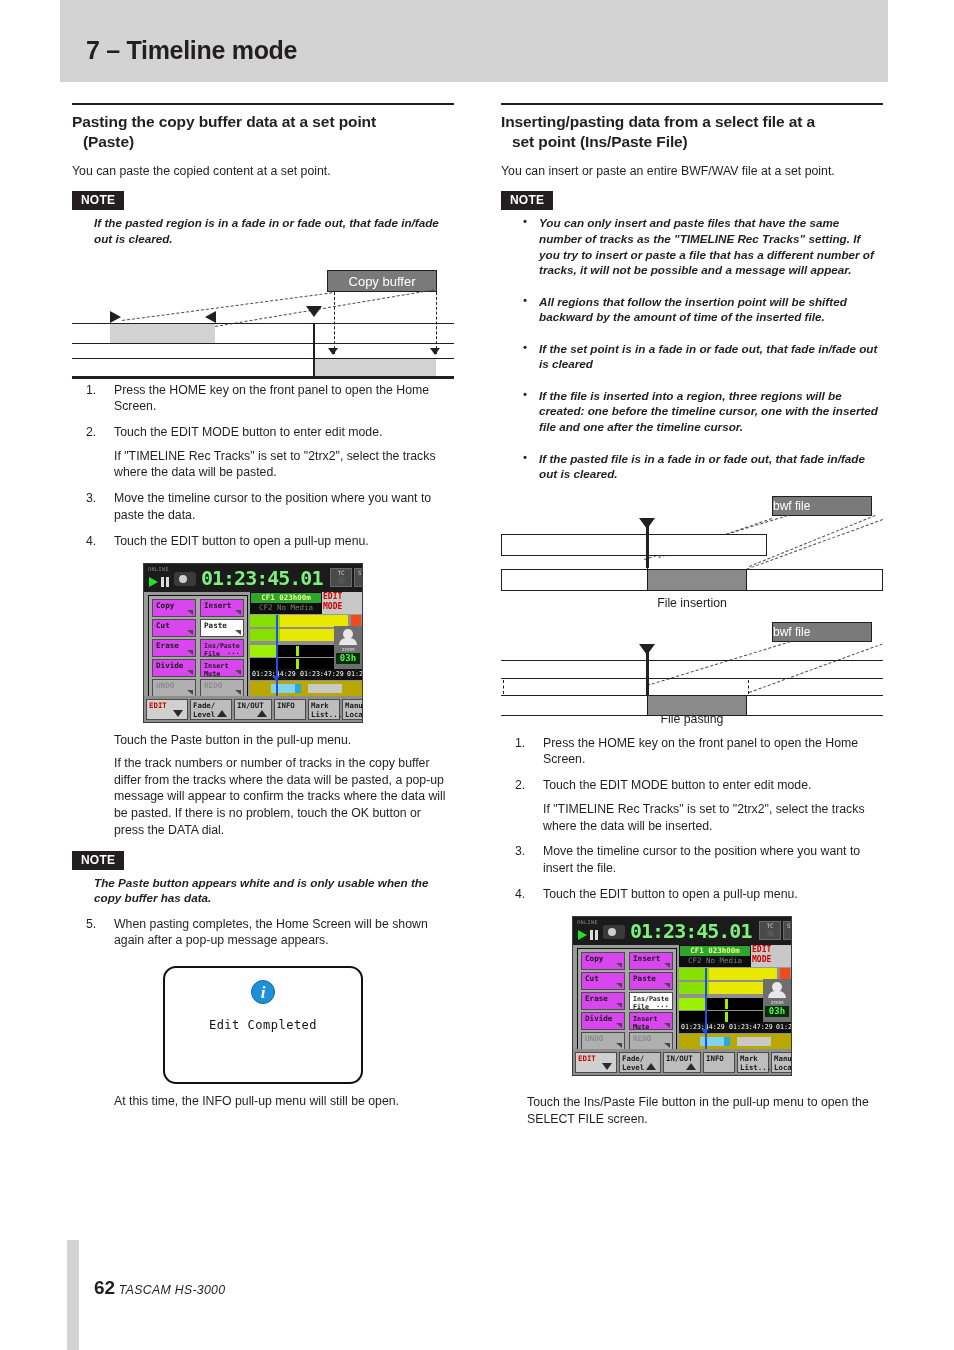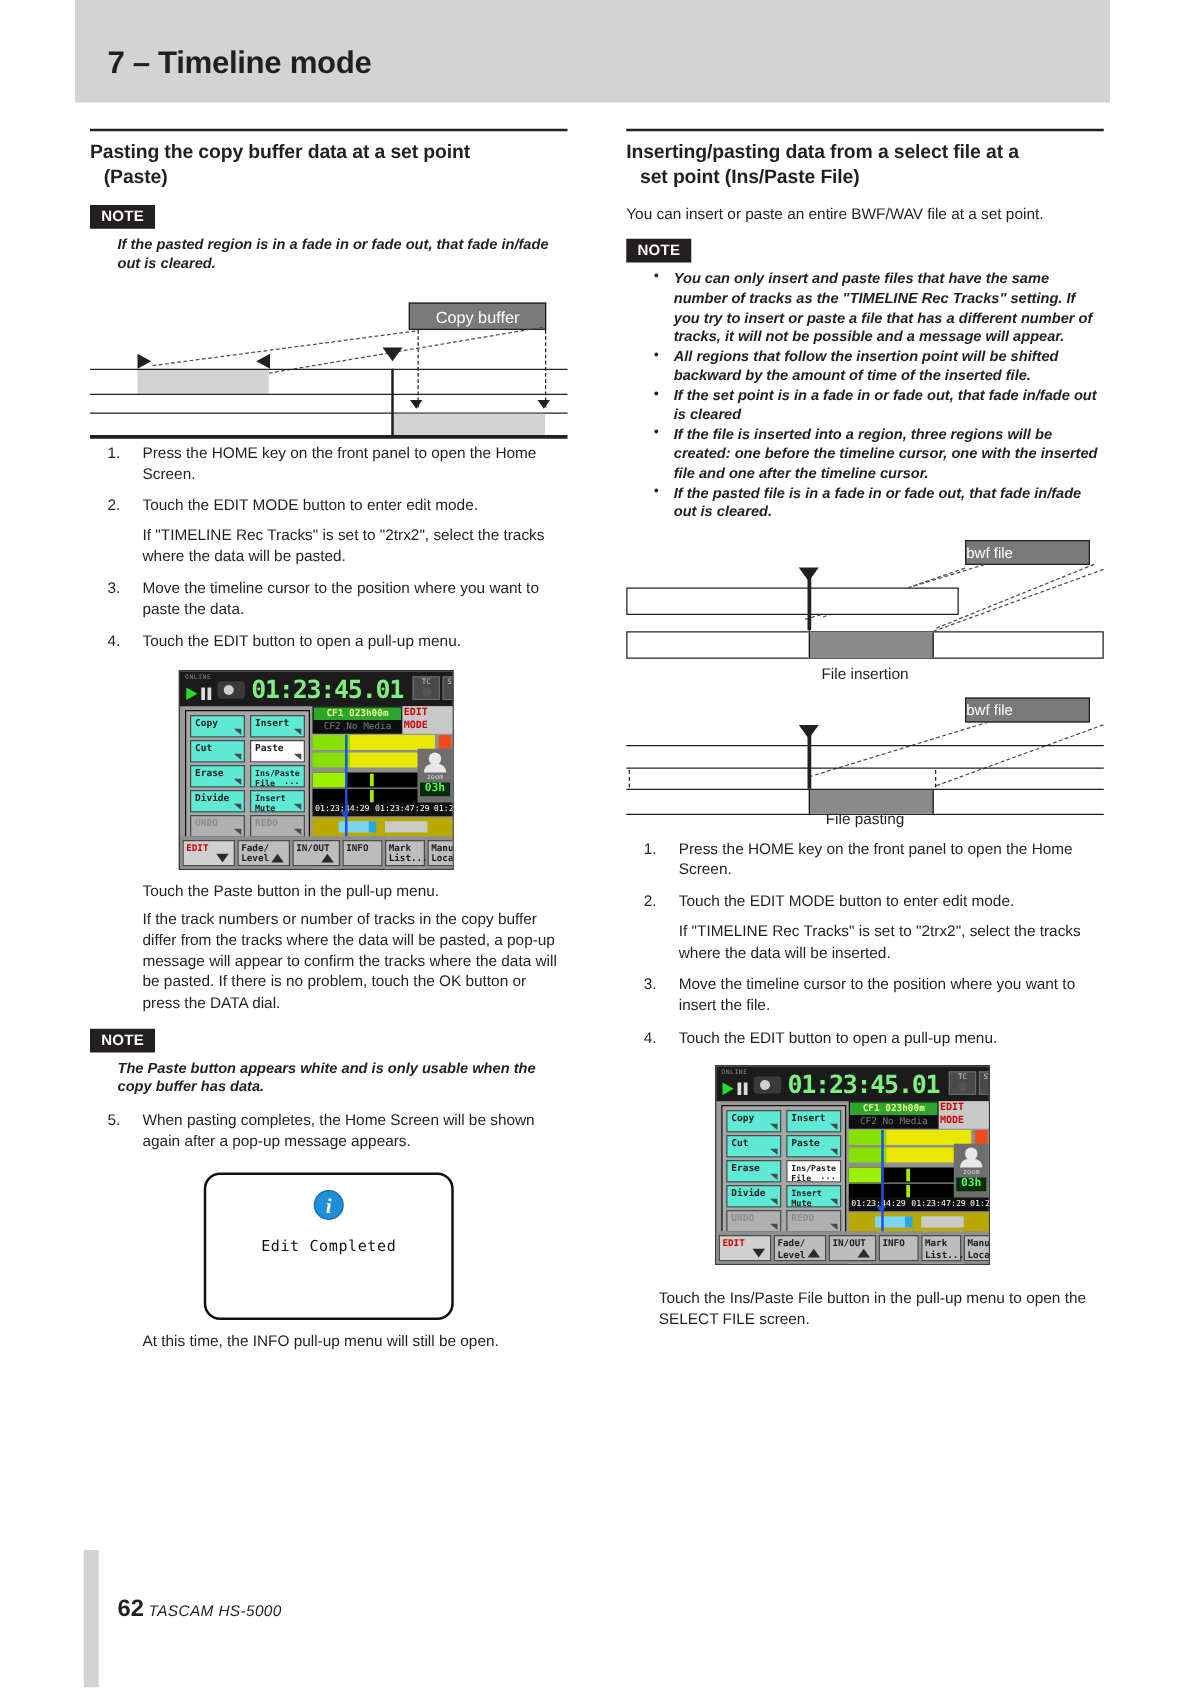--- a/index.html
+++ b/index.html
@@ -43,21 +43,21 @@
     font-size:12px; font-weight:bold; padding:2px 9px 3px 9px;
     letter-spacing:0.2px; margin-top:12px;
   }
   .note-body {
     margin:5px 0 0 22px; font-size:11.7px; font-style:italic;
     font-weight:bold; line-height:1.33;
   }
   ul.note-list { margin:4px 0 0 0; padding:0 0 0 22px; list-style:none; }
   ul.note-list li {
     position:relative; font-size:11.7px; font-style:italic; font-weight:bold;
-    line-height:1.33; margin-top:0; padding-left:16px;
+    line-height:1.33; margin-top:16px; padding-left:16px;
   }
   ul.note-list li:first-child { margin-top:5px; }
   ul.note-list li::before {
     content:"\2022"; position:absolute; left:0; top:-1px; font-size:11px;
   }
   
   ol.steps { margin:12px 0 0 0; padding:0; list-style:none; counter-reset:st; }
   ol.steps > li {
     position:relative; padding-left:42px; font-size:12.3px; line-height:1.36;
     margin-top:9px;
@@ -177,21 +177,21 @@
   .cursor-tri { position:absolute; width:0;height:0;
      border-left:4px solid transparent; border-right:4px solid transparent;
      border-top:5px solid #2050e0; }
   
   .pullup {
     position:absolute; left:4px; top:31px; width:100px; height:103px;
     background:#a8a8a8; border:1.6px solid #101010;
   }
   .pbtn {
     position:absolute; width:44px; height:18px;
-    background:#5eead4; border:1px solid #4a4a4a;
+    background:#d946ef; border:1px solid #4a4a4a;
     color:#1a1a1a; font-size:7.6px; font-weight:bold;
     line-height:8px; padding:2px 0 0 3px; text-align:left;
   }
   .pbtn.dim { color:#8d8d8d; background:#b0b0b0; }
   .pbtn.hl { background:#fdfdfd; }
   .pbtn .cor { position:absolute; right:2px; bottom:1px; width:0;height:0;
      border-left:6px solid transparent; border-top:5px solid #4a4a4a; }
   .pbtn .dots { position:absolute; right:3px; bottom:0px; font-size:7px; }
   .botbar { position:absolute; left:0; bottom:0; width:220px; height:26px;
      background:#8f8f8f; }
@@ -249,20 +249,21 @@
 
 <div class="header-band"></div>
 <div class="chapter-title">7 – Timeline mode</div>
 
 <div class="col col-left">
   <div class="sec-rule"></div>
   <h2 class="sec-title">
     <span>Pasting the copy buffer data at a set point</span>
     <span class="ind">(Paste)</span>
   </h2>
+  <p class="body">You can paste the copied content at a set point.</p>
 
   <div class="note-tag">NOTE</div>
   <div class="note-body">If the pasted region is in a fade in or fade out, that fade in/fade out is cleared.</div>
 
   
   <div class="diag-copy">
     <div class="cb-label">Copy buffer</div>
 
     <div class="dline" style="left:50px; top:50px; width:212px; transform:rotate(-7.5deg);"></div>
     <div class="dline" style="left:143px; top:56px; width:222px; transform:rotate(-9.5deg);"></div>
@@ -618,14 +619,14 @@
       </div>
     </div>
   </div>
 
   <p class="indent" style="margin-left:26px; margin-top:18px;">Touch the Ins/Paste File button in the pull-up menu to open the SELECT FILE screen.</p>
 </div>
 
 <div class="foot-bar"></div>
 <div class="foot-txt">
   <b>62</b>
-  <span>TASCAM  HS-5000</span>
+  <span>TASCAM  HS-3000</span>
 </div>
 
 </body></html>

